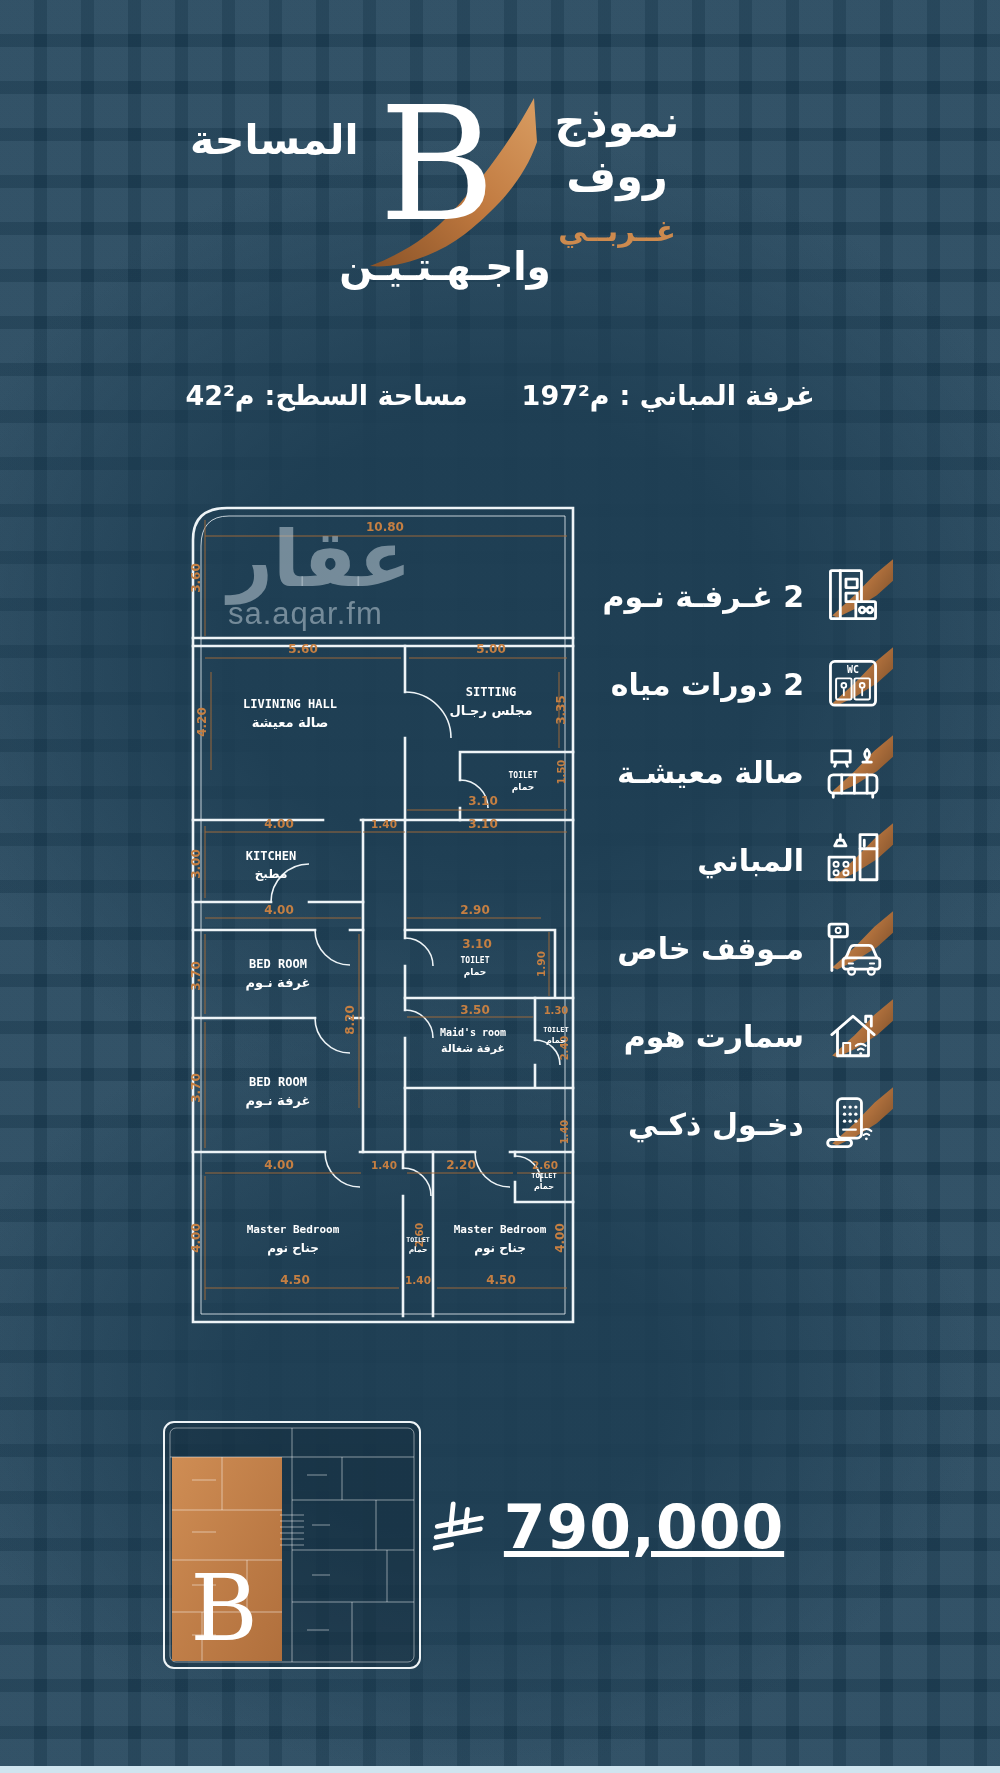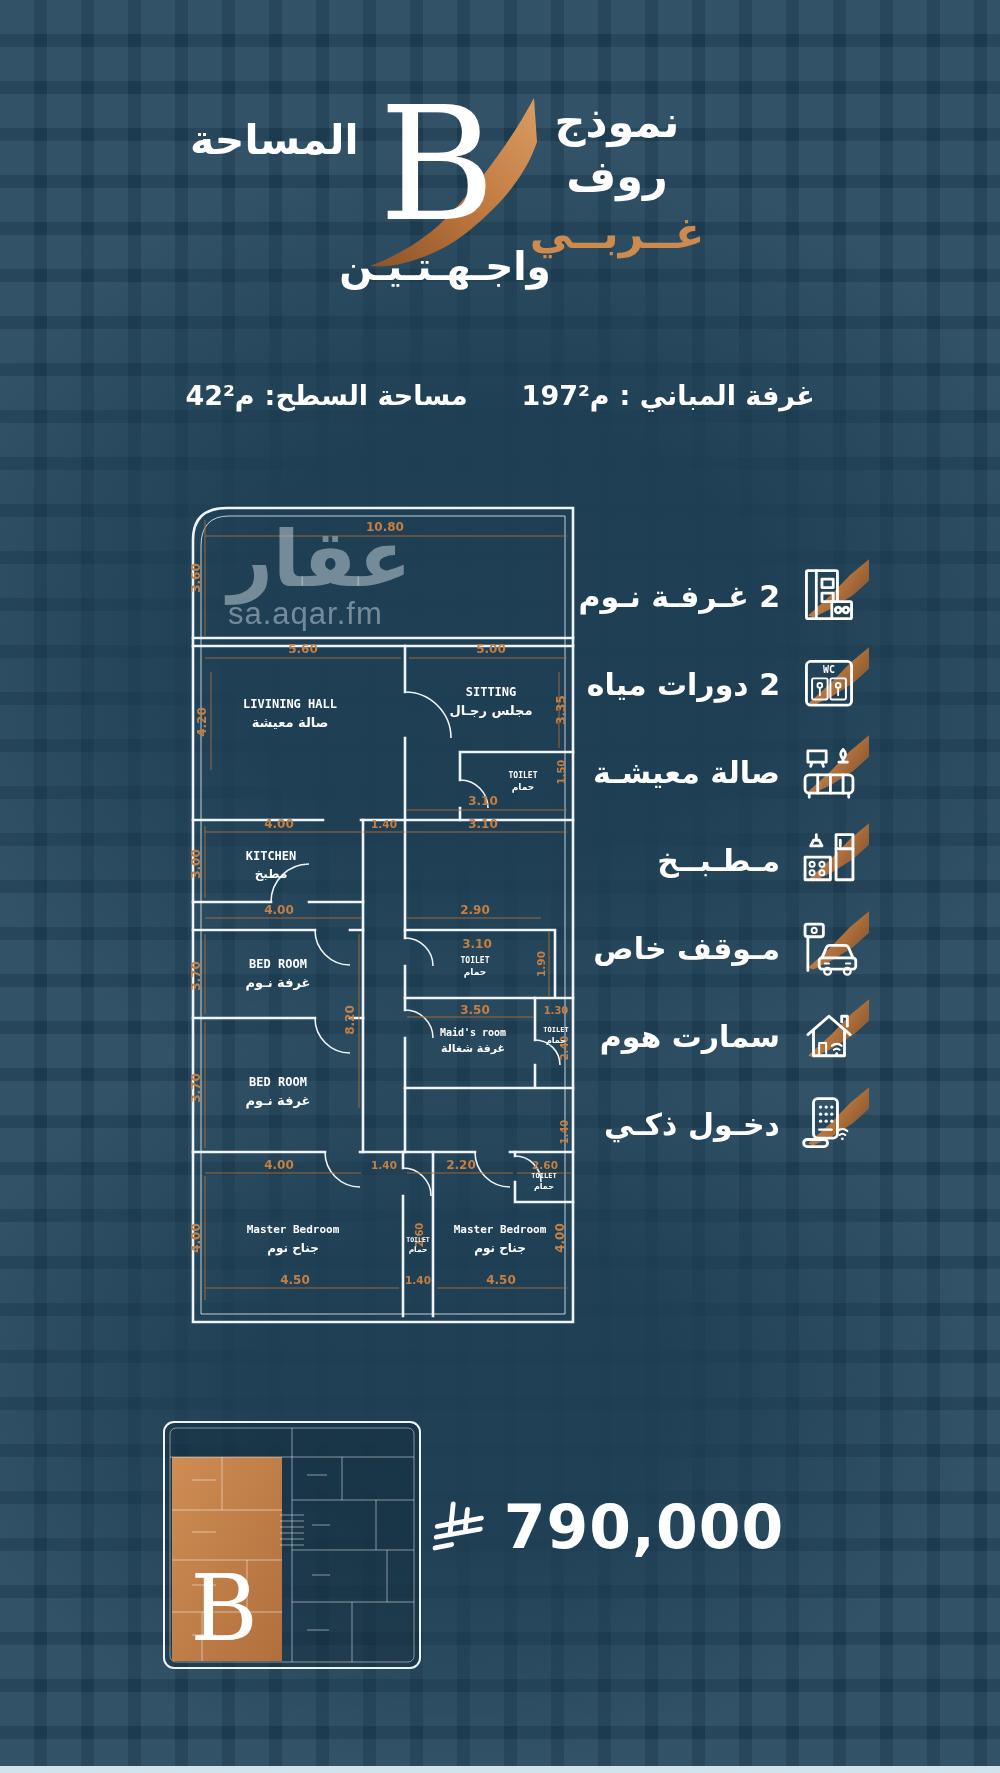--- a/index.html
+++ b/index.html
@@ -16,43 +16,43 @@
   .abs{position:absolute;}
   
   .area-box{left:190px;top:116px;width:150px;text-align:center;color:#fff;}
   .area-title{font-size:41px;font-weight:bold;line-height:1.2;}
   .area-value{font-size:41px;font-weight:bold;direction:ltr;}
   .b-logo{left:332px;top:84px;width:210px;height:190px;}
   .b-letter{position:absolute;left:0;top:-6px;width:100%;text-align:center;
     font-family:"DejaVu Serif",serif;font-size:158px;line-height:1.1;color:#fff;font-weight:400;}
   .model-box{left:512px;top:96px;width:210px;text-align:center;}
   .model-label{color:#fff;font-size:43px;font-weight:bold;line-height:1.25;}
-  .model-orient{color:#cd8a4e;font-size:43px;font-weight:bold;line-height:1.35;}
+  .model-orient{color:#cd8a4e;font-size:29px;font-weight:bold;line-height:1.35;margin-top:8px;}
   .facades{left:290px;top:244px;width:310px;text-align:center;color:#fff;
     font-size:39px;font-weight:bold;}
   .metrics{left:0;top:380px;width:1000px;display:flex;direction:rtl;
     justify-content:center;gap:54px;color:#fff;font-size:27px;font-weight:bold;}
   .metrics .pair{display:flex;direction:rtl;gap:10px;}
   .metrics .val{direction:ltr;unicode-bidi:isolate;}
   
   .wm{left:228px;top:520px;width:210px;text-align:left;color:rgba(188,202,212,.55);pointer-events:none;}
   .wm-logo{font-size:78px;font-weight:bold;line-height:1;}
   .wm-site{font-size:31px;font-family:Liberation Sans, sans-serif;margin-top:-2px;letter-spacing:1px;}
   
-  .amenities{top:552px;right:140px;width:340px;display:flex;flex-direction:column;}
+  .amenities{top:552px;right:116px;width:340px;display:flex;flex-direction:column;}
   .amenity-row{height:88px;display:flex;align-items:center;justify-content:flex-end;gap:18px;}
   .amenity-label{color:#fff;font-size:30px;font-weight:bold;white-space:nowrap;}
   .icon-wrap{position:relative;width:62px;height:62px;flex:0 0 62px;}
   .swoosh{position:absolute;right:-9px;top:-7px;width:62px;height:60px;opacity:.95;
     background:linear-gradient(125deg,#d89c60 8%,#b5713a 55%,#7c4d27 95%);
     clip-path:polygon(2% 96%,38% 62%,70% 28%,100% 2%,100% 38%,74% 62%,40% 84%,10% 99%);}
   .icon-wrap svg{position:relative;z-index:2;}
   
   .price{left:418px;top:1492px;width:380px;display:flex;align-items:center;justify-content:center;gap:18px;}
-  .price-amount{color:#fff;font-size:60px;font-weight:bold;letter-spacing:1px;direction:ltr;}
+  .price-amount{color:#fff;font-size:60px;font-weight:bold;letter-spacing:1px;direction:ltr;text-decoration:underline;}
   
   .thumbnail{left:162px;top:1420px;width:260px;height:250px;}
   
   .bottom-strip{left:0;bottom:0;width:1000px;height:7px;background:#cfe4ef;}
   .plan-svg text{font-weight:bold;}
 </style>
 </head>
 <body>
 
 <div class="canvas">
@@ -254,21 +254,21 @@
           <rect x="7" y="7" width="13" height="8"></rect>
           <path d="M10,15 l-1,3 M17,15 l1,3"></path>
           <path d="M32,6 q3.5,3 0,7 M32,6 q-3.5,3 0,7 M32,13 v2 M29,15 h6"></path>
           <rect x="5" y="24" width="34" height="13" rx="3"></rect>
           <path d="M14,24 V37 M23,24 V37 M32,24 V37 M8,37 v3 M36,37 v3"></path>
         </svg>
       </div>
     </div>
 
     <div class="amenity-row">
-      <div class="amenity-label" dir="rtl">مـطـبــخ</div>
+      <div class="amenity-label" dir="rtl">المباني</div>
       <div class="icon-wrap">
         <span class="swoosh"></span>
         <svg width="62" height="62" viewBox="0 0 44 44" fill="none" stroke="#fff" stroke-width="2" stroke-linecap="round" stroke-linejoin="round">
           <path d="M13,4 v4 M9,12 h8 l-2,-4 h-4 z"></path>
           <rect x="27" y="4" width="12" height="32"></rect>
           <path d="M27,14 h12 M30,8 v4"></path>
           <rect x="5" y="20" width="18" height="16"></rect>
           <circle cx="10" cy="25" r="1.8" stroke-width="1.4"></circle>
             <circle cx="17" cy="25" r="1.8" stroke-width="1.4"></circle>
           <circle cx="10" cy="31" r="1.8" stroke-width="1.4"></circle>

